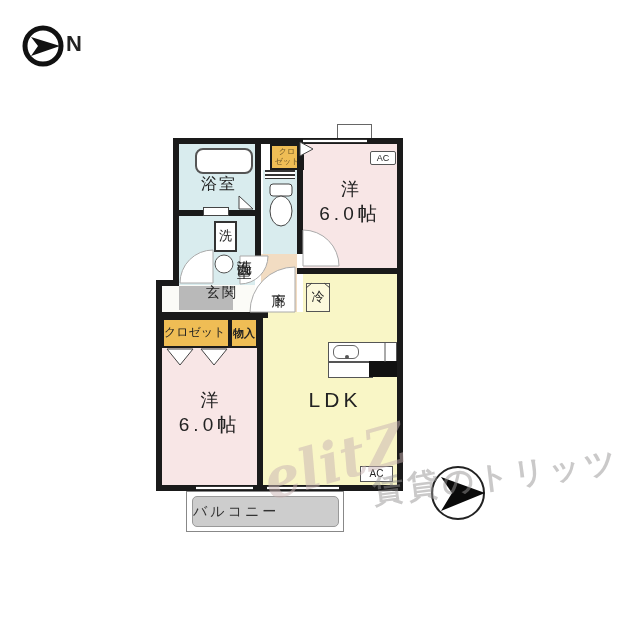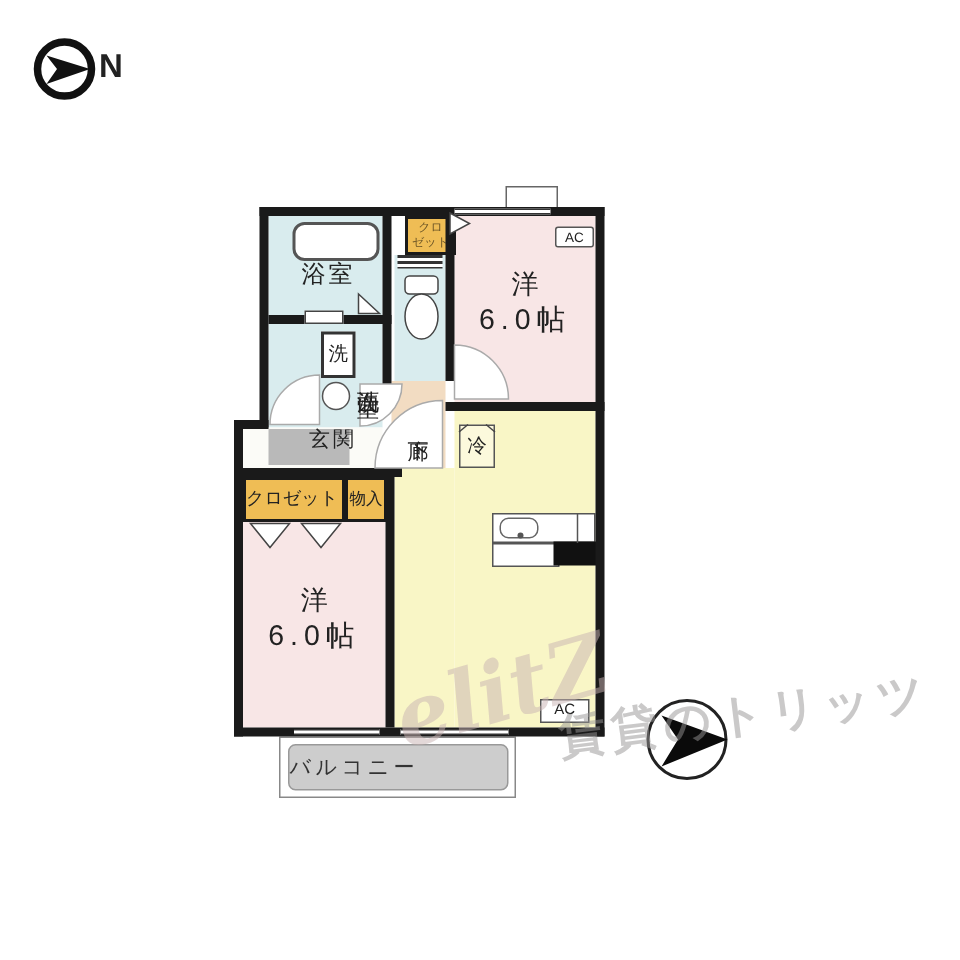--- a/index.html
+++ b/index.html
@@ -42,21 +42,21 @@
   <div class="abs orangebox" style="left:270px;top:144px;width:34px;height:26px;">
     <div class="lbl" style="font-size:8px;color:#6d5626;padding-top:1px;line-height:1.3;">
       <div>クロ</div>
       <div>ゼット</div>
     </div>
   </div>
   <div class="abs orangebox" style="left:162px;top:318px;width:68px;height:30px;display:flex;align-items:center;justify-content:flex-start;">
     <span class="lbl" style="font-size:12px;">クロゼット</span>
   </div>
   <div class="abs orangebox" style="left:230px;top:318px;width:28px;height:30px;display:flex;align-items:center;justify-content:center;">
-    <span class="lbl" style="font-size:11px;">物入</span>
+    <span class="lbl" style="font-size:11px;font-weight:bold;">物入</span>
   </div>
 
   <div class="abs fix" style="left:195px;top:148px;width:58px;height:26px;border-radius:8px;border-width:2px;"></div>
   <div class="abs" style="left:265px;top:170px;width:30px;height:9px;z-index:2;background:repeating-linear-gradient(180deg,#333 0 2px,#fff 2px 4px);"></div>
   <div class="abs fix" style="left:214px;top:221px;width:23px;height:31px;border-width:2px;border-color:#333;display:flex;align-items:center;justify-content:center;">
     <span class="lbl" style="font-size:13px;">洗</span>
   </div>
   <div class="abs fix" style="left:306px;top:283px;width:24px;height:29px;background:#fcf9dc;display:flex;align-items:center;justify-content:center;">
     <span class="lbl" style="font-size:13px;">冷</span>
   </div>
@@ -129,18 +129,19 @@
 
   <div class="abs lbl" style="left:303px;top:179px;width:94px;">
     <div style="font-size:18px;">洋</div>
     <div style="font-size:19px;letter-spacing:4px;margin-top:3px;">6.0帖</div>
   </div>
   <div class="abs lbl" style="left:162px;top:390px;width:95px;">
     <div style="font-size:18px;">洋</div>
     <div style="font-size:19px;letter-spacing:4px;margin-top:3px;">6.0帖</div>
   </div>
   <div class="abs lbl" style="left:275px;top:388px;width:120px;">
+    <div style="font-size:21px;letter-spacing:4px;">LDK</div>
   </div>
 
   <div class="abs wm" style="left:262px;top:428px;font-size:56px;font-style:italic;font-weight:bold;font-family:'DejaVu Serif',serif;color:rgba(200,178,178,0.5);transform:rotate(-16deg);">elitZ</div>
   <div class="abs wm" style="left:372px;top:456px;font-size:31px;font-weight:bold;letter-spacing:4px;color:rgba(150,148,148,0.5);transform:rotate(-7deg);">賃貸のトリッツ</div>
 
 </div>
 
 </body></html>

